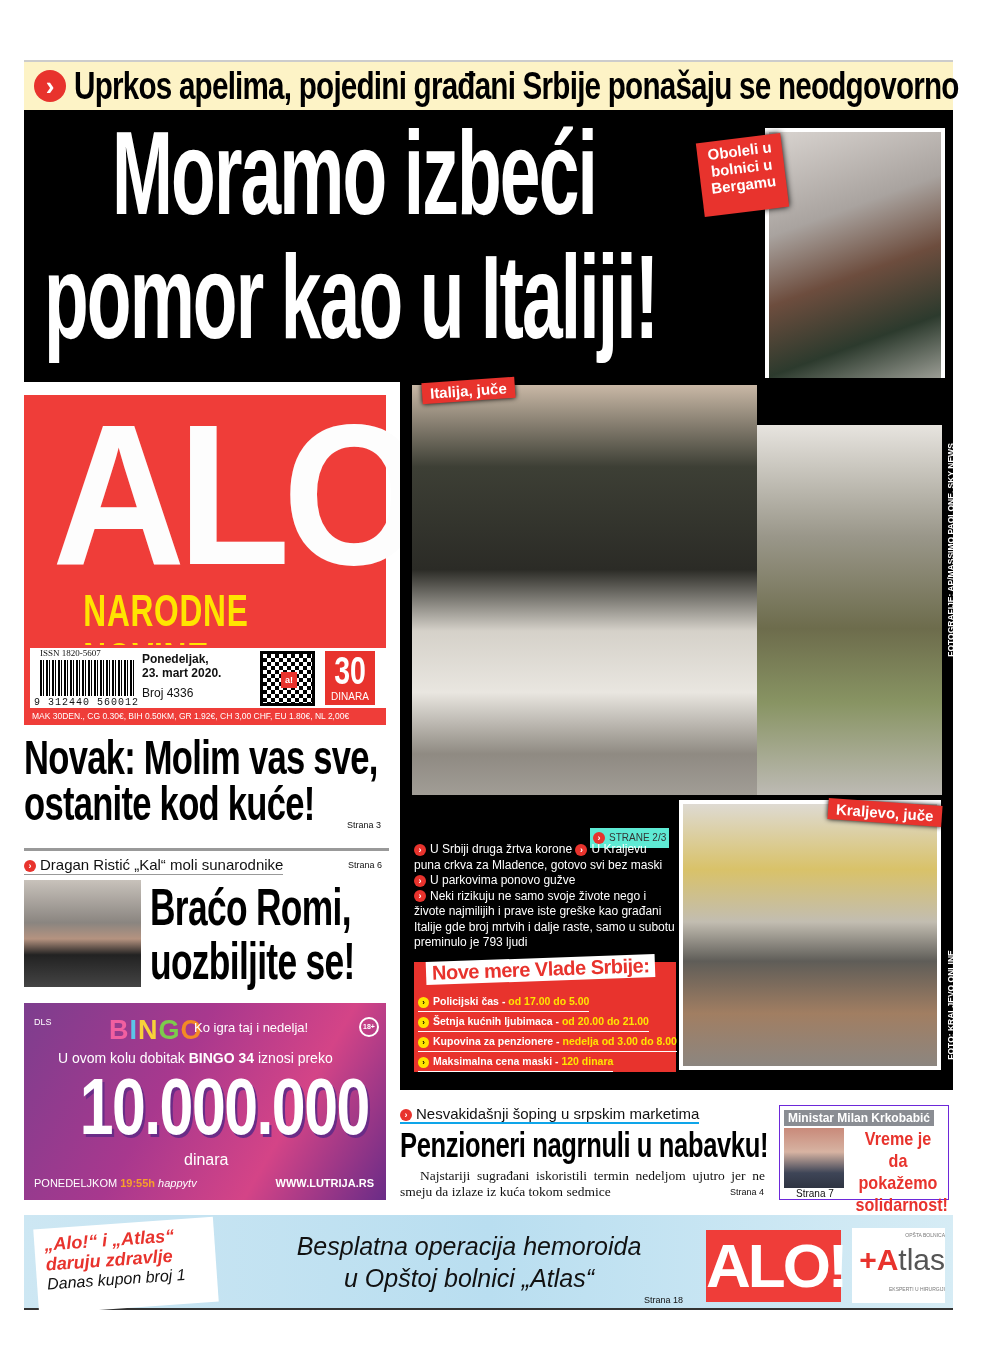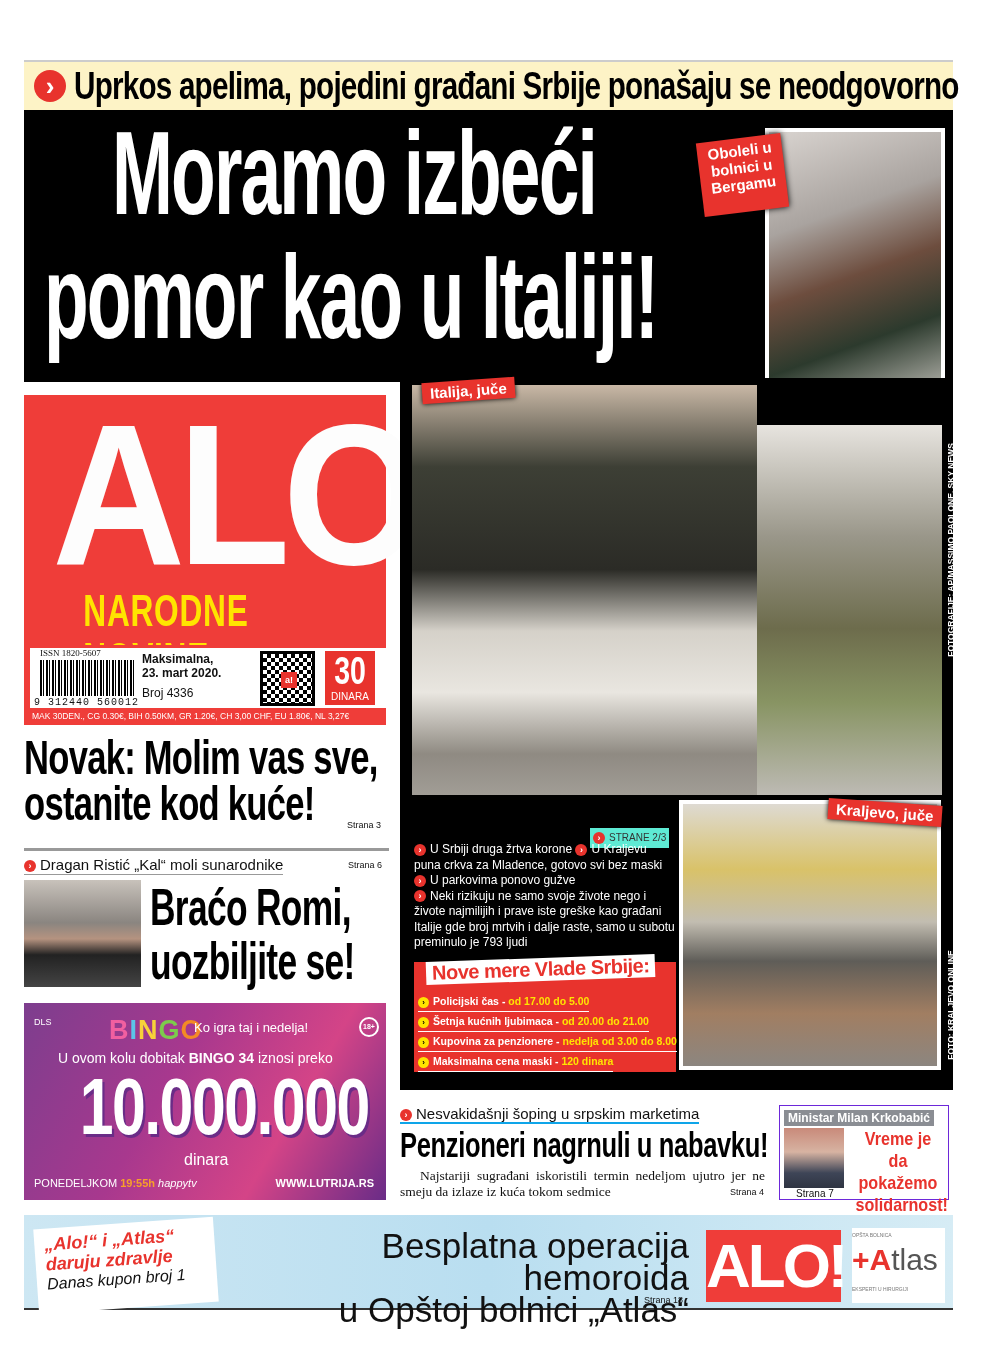--- a/index.html
+++ b/index.html
@@ -87,24 +87,24 @@
 #minister{left:779px;top:1105px;width:170px;height:95px;border:1px solid #6d28d9;background:#fff}
 #minister .kick{position:absolute;left:4px;top:4px;background:#8a8d93;color:#fff;font-weight:bold;font-size:12px;padding:1px 4px;white-space:nowrap}
 #minister .photo{position:absolute;left:4px;top:22px;width:60px;height:60px;background:linear-gradient(180deg,#c98a7a 0%,#d7b3a2 40%,#3e4557 75%,#2f3442 100%)}
 #minister .page{position:absolute;left:16px;top:82px;font-size:10px}
 #minister .quote{position:absolute;left:68px;top:22px;color:#e8332d;font-weight:bold;font-size:19px;line-height:22px;text-align:center;width:100px;transform:scaleX(0.85)}
 
 #atlas{left:24px;top:1215px;width:929px;height:95px;background:linear-gradient(90deg,#cde7f3 0%,#b9def0 50%,#d6ecf5 100%);border-bottom:2px solid #333}
 #atlas .coupon{position:absolute;left:12px;top:8px;width:180px;height:85px;background:#fff;transform:rotate(-4deg);padding:6px 10px}
 #atlas .coupon .c1{color:#e8332d;font-style:italic;font-weight:bold;font-size:18px;line-height:20px}
 #atlas .coupon .c2{color:#111;font-style:italic;font-size:16px;line-height:20px}
-#atlas .main{position:absolute;left:225px;top:15px;width:440px;text-align:right;font-size:35px;line-height:32px;color:#111}
+#atlas .main{position:absolute;left:225px;top:15px;width:440px;text-align:center;font-style:italic;font-size:25px;line-height:32px;color:#111}
 #atlas .page{position:absolute;left:620px;top:80px;font-size:9px}
 #atlas .alo{position:absolute;left:682px;top:15px;width:135px;height:72px;background:#ef3d39;color:#fff;font-size:62px;font-weight:900;line-height:72px;text-align:center;letter-spacing:-3px}
-#atlas .hosp{position:absolute;left:828px;top:13px;width:93px;height:75px;background:#fff;text-align:left}
+#atlas .hosp{position:absolute;left:828px;top:13px;width:93px;height:75px;background:#fff;text-align:right}
 #atlas .hosp .top,#atlas .hosp .bot{font-size:5px;color:#777;margin-top:4px}
 #atlas .hosp .name{font-size:30px;color:#555;line-height:44px}
 #atlas .hosp .name b{color:#e8332d}
 </style>
 </head>
 <body>
 
 <div id="topbar" class="abs">
   <span class="arrow">›</span>
   <span class="txt cond">Uprkos apelima, pojedini građani Srbije ponašaju se neodgovorno</span>
@@ -119,31 +119,31 @@
 
 <div id="logo" class="abs">
   <span class="alo">ALO!</span>
   <span class="sub">NARODNE NOVINE</span>
 </div>
 <div id="issuebox" class="abs">
   <div class="white">
     <span id="issn">ISSN 1820-5607</span>
     <div id="barcode"></div>
     <span id="barnum">9 312440 560012</span>
-    <div id="issue-day"><span>Maksimalna,</span><br><span>23. mart 2020.</span></div>
+    <div id="issue-day"><span>Ponedeljak,</span><br><span>23. mart 2020.</span></div>
     <span id="issue-num">Broj 4336</span>
     <div id="qr">
         <span class="a">a!</span>
       </div>
     <div id="price">
         <span class="n">30</span>
         <span class="c">DINARA</span>
       </div>
   </div>
-  <span id="foreign">MAK 30DEN., CG 0.30€, BIH 0.50KM, GR 1.20€, CH 3,00 CHF, EU 1.80€, NL 3,27€</span>
+  <span id="foreign">MAK 30DEN., CG 0.30€, BIH 0.50KM, GR 1.92€, CH 3,00 CHF, EU 1.80€, NL 2,00€</span>
 </div>
 
 <div id="novak" class="abs">
   <span class="t cond" style="white-space:normal;width:500px">Novak: Molim vas sve, ostanite kod kuće!</span>
   <span class="page">Strana 3</span>
 </div>
 <div id="sep1" class="abs"></div>
 <div id="ristic-kicker" class="abs"><span class="dot">›</span><span>Dragan Ristić „Kal“ moli sunarodnike</span></div>
 <span id="ristic-page" class="abs">Strana 6</span>
 <div id="ristic-photo" class="abs"></div>

